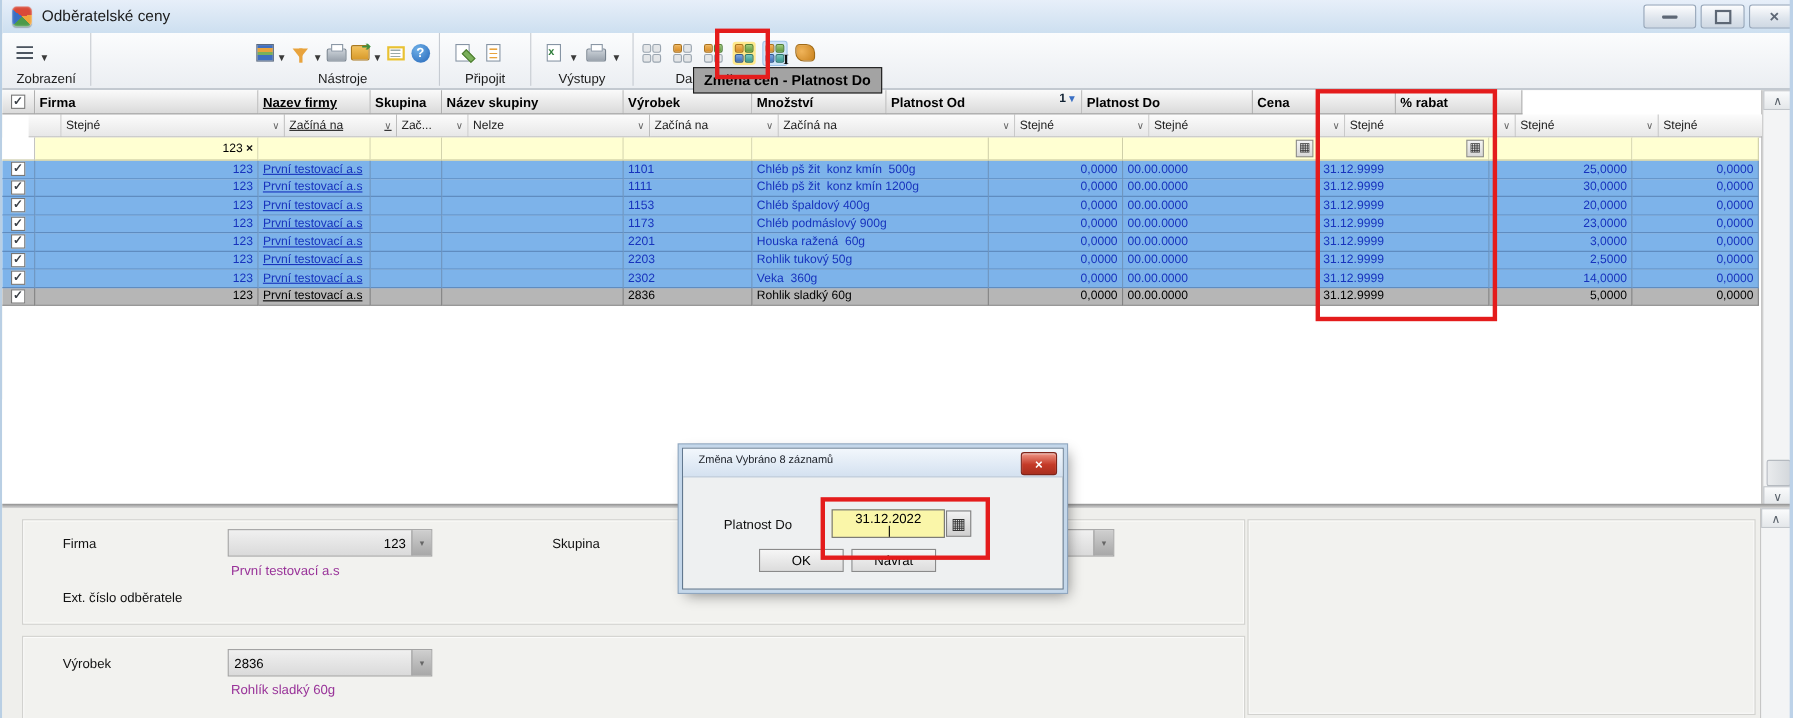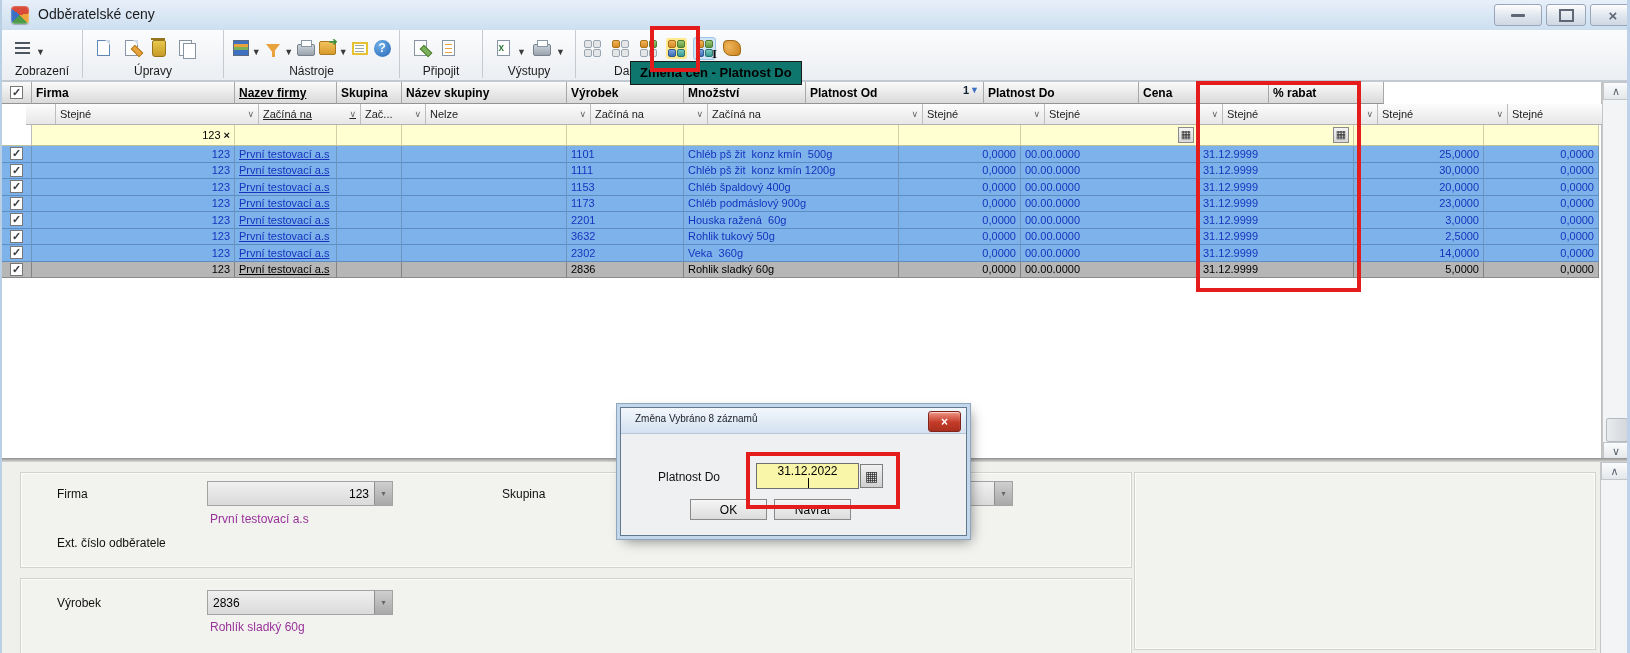--- a/index.html
+++ b/index.html
@@ -55,21 +55,21 @@
   .puz span{border-radius:2px;border:1px solid #9aa5b0;box-sizing:border-box;background:#e4e6e8;}
   .hl-y{background:#ffe98c;border-radius:3px;padding:2px;}
   .hl-b{background:#cfe4f7;border-radius:3px;padding:2px;border:1px solid #9ec4e8;}
   .q-o{background:linear-gradient(#f0b45a,#d88a23)!important;border-color:#a9721c!important;}
   .q-g{background:linear-gradient(#9cc878,#5f9a3e)!important;border-color:#4e7d33!important;}
   .q-b{background:linear-gradient(#7da6e0,#3c6cb8)!important;border-color:#33568e!important;}
   .q-t{background:linear-gradient(#7cc8c0,#359a90)!important;border-color:#2a756d!important;}
   .cursorbeam{position:absolute;right:0px;bottom:-1px;font-size:13px;font-weight:bold;color:#111;font-family:"Liberation Serif",serif;text-shadow:0 0 1px #fff;}
   .hands{width:16px;height:14px;background:radial-gradient(circle at 30% 40%,#f0b45a,#c9821e);border-radius:4px 8px 4px 8px;border:1px solid #a06a16;}
   
-  #tooltip{position:absolute;left:628px;top:61px;background:#0f766e;border:1px solid #1a1a1a;
+  #tooltip{position:absolute;left:628px;top:61px;background:#a3a3a3;border:1px solid #1a1a1a;
     padding:3px 9px 4px 9px;font-size:13px;font-weight:bold;color:#000;z-index:55;white-space:nowrap;}
   .redbox{position:absolute;border:4px solid #e41c1c;z-index:60;pointer-events:none;}
   #rb-icon{left:648px;top:26px;width:42px;height:38px;}
   #rb-col{left:1194px;top:81px;width:157px;height:203px;}
   #rb-input{left:744px;top:452px;width:146px;height:49px;}
   
   #grid{position:absolute;left:0;top:82px;width:1599px;height:376px;background:#fff;border-right:1px solid #c0c0c0;}
   .grow{display:flex;width:1597px;}
   .cell{box-sizing:border-box;overflow:hidden;white-space:pre;flex:0 0 auto;display:flex;align-items:center;padding:0 4px;}
   .c-sel{width:30px;justify-content:center;}
@@ -177,45 +177,20 @@
     <div class="tgroup" style="left:0;width:80px;">
       <div class="tg-icons">
         <span class="icon">
             <span class="bars"></span>
           </span>
         <span class="caret">▼</span>
       </div>
       <div class="tg-label">Zobrazení</div>
     </div>
 
-    <div class="tgroup" style="left:81px;width:140px;">
-      <div class="tg-icons">
-        <span class="icon">
-            <span class="page blue">
-              <span class="corner"></span>
-            </span>
-          </span>
-        <span class="icon">
-            <span class="page">
-              <span class="corner"></span>
-              <span class="pencil"></span>
-            </span>
-          </span>
-        <span class="icon">
-            <span class="trash"></span>
-          </span>
-        <span class="icon">
-            <span class="copy2">
-              <span class="page p1"></span>
-              <span class="page p2"></span>
-            </span>
-          </span>
-      </div>
-      <div class="tg-label">Úpravy</div>
-    </div>
 
     <div class="tgroup" style="left:222px;width:175px;">
       <div class="tg-icons">
         <span class="icon">
             <span class="sorticon"></span>
           </span>
         <span class="caret">▼</span>
         <span class="icon">
             <span class="funnel"></span>
           </span>
@@ -438,21 +413,21 @@
           <div class="cell c-platnost_do">31.12.9999</div>
           <div class="cell c-cena al-r">3,0000</div>
           <div class="cell c-rabat al-r">0,0000</div>
         </div>
         <div class="grow drow sel">
           <div class="cell c-sel"><div class="cb">✓</div></div>
           <div class="cell c-firma al-r">123</div>
           <div class="cell c-nazev_firmy">První testovací a.s</div>
           <div class="cell c-skupina"></div>
           <div class="cell c-nazev_skupiny"></div>
-          <div class="cell c-vyrobek">3632</div>
+          <div class="cell c-vyrobek">2203</div>
           <div class="cell c-nazev_polozky">Rohlik tukový 50g</div>
           <div class="cell c-mnozstvi al-r">0,0000</div>
           <div class="cell c-platnost_od">00.00.0000</div>
           <div class="cell c-platnost_do">31.12.9999</div>
           <div class="cell c-cena al-r">2,5000</div>
           <div class="cell c-rabat al-r">0,0000</div>
         </div>
         <div class="grow drow sel">
           <div class="cell c-sel"><div class="cb">✓</div></div>
           <div class="cell c-firma al-r">123</div>

